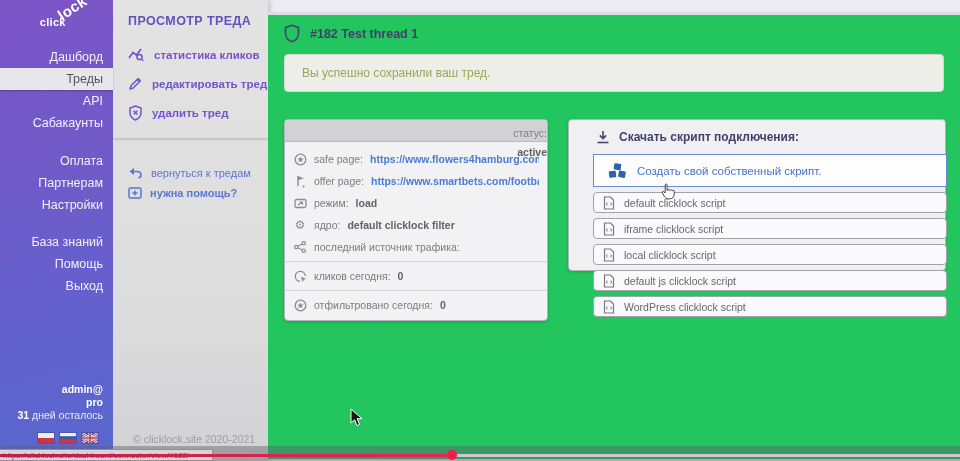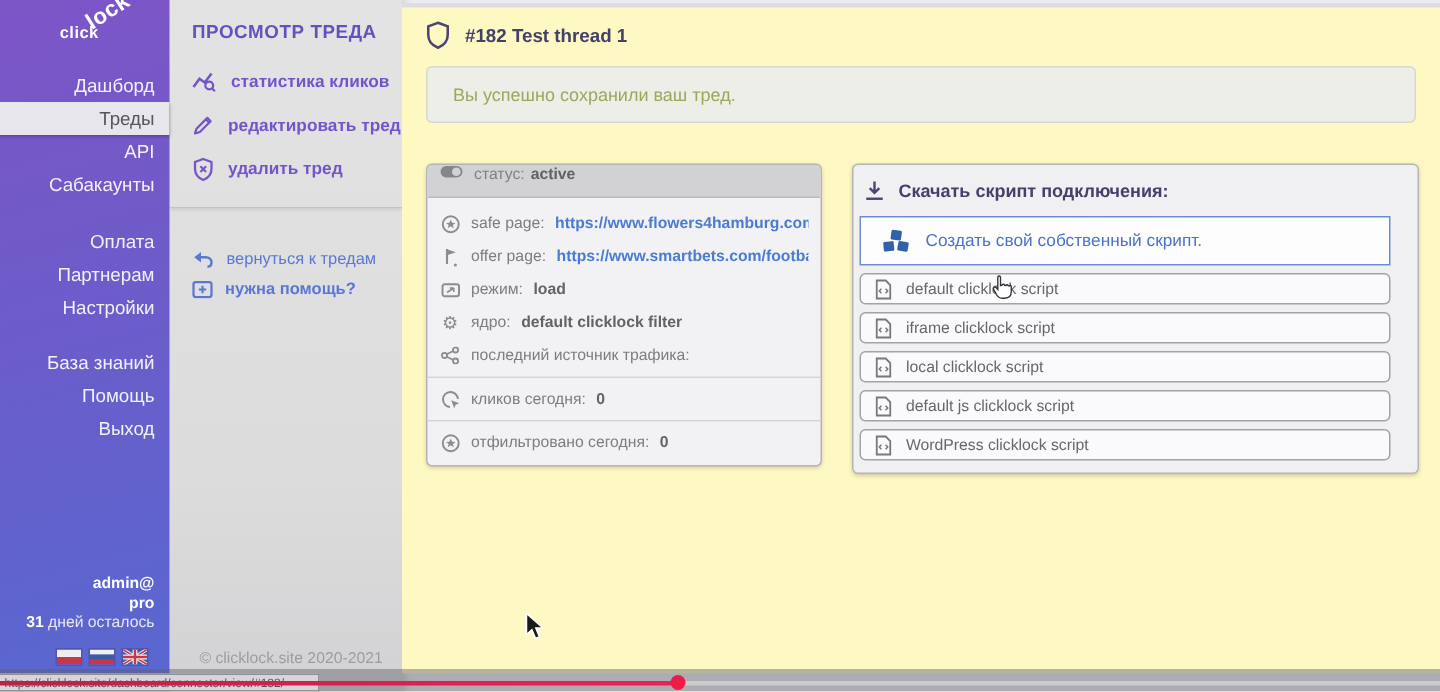--- a/index.html
+++ b/index.html
@@ -36,50 +36,50 @@
   .sub-action { display:flex; align-items:center; gap:9px; padding:7px 0 7px 15px;
     color:#7355c9; font-size:11.5px; font-weight:bold; cursor:pointer; }
   .sub-action svg { flex:0 0 auto; }
   .sub-links { margin-top:24px; }
   .sub-link { display:flex; align-items:center; gap:8px; padding:4px 0 4px 15px;
     color:#5b76d3; font-size:11px; cursor:pointer; }
   .sub-link .q { font-weight:bold; }
   .copyright { position:absolute; left:20px; top:433px; font-size:10.5px; color:#9d9da1; white-space:nowrap;text-align:center; }
 
   
-  .main { position:absolute; left:268px; top:2px; width:692px; height:447px; background:#fef9c3; }
+  .main { position:absolute; left:268px; top:12px; width:692px; height:447px; background:#22c55e; }
   .main-topline { position:absolute; left:0; top:0; width:100%; height:3px; background:#dedce3; }
   .page-header { position:absolute; left:16px; top:12px; display:flex; align-items:center; gap:10px; }
   .page-title { font-size:12.5px; font-weight:bold; color:#43406a; }
   .alert { position:absolute; left:16px; top:42px; width:660px; height:38px;
     background:#edeee7; border:1px solid #d7d7d1; border-radius:4px;
     display:flex; align-items:center; padding-left:17px; }
   .alert-text { font-size:12px; color:#99a85c; }
 
   
   .card { position:absolute; left:16px; top:107px; width:264px;
     background:#f2f2f4; border:1px solid #b4b4ba; border-radius:4px;
     box-shadow:0 1px 3px rgba(0,0,0,.18); overflow:hidden; }
   .card-head { height:22px; background:#d2d2d5; border-bottom:1px solid #bcbcc0;
-    display:flex; align-items:flex-start; gap:7px; padding-left:8px; }
+    display:flex; align-items:flex-end; gap:7px; padding-left:8px;flex-direction:column; }
   .card-head .lbl { font-size:10.5px; color:#808085; }
   .card-head .val { font-size:10.5px; color:#616166; font-weight:bold; margin-left:-3px; }
   .card-body { padding:6px 8px 4px 8px; }
   .crow { display:flex; align-items:center; gap:7px; height:22px; white-space:nowrap; overflow:hidden; }
   .crow .ic { width:14px; display:flex; justify-content:center; color:#8b8b91; flex:0 0 auto; }
   .crow .lbl { font-size:10.5px; color:#7c7c82; }
   .crow .link { font-size:10.5px; color:#4a7cd2; font-weight:bold; cursor:pointer; }
   .crow .val { font-size:10.5px; color:#626268; font-weight:bold; }
   .cdiv { border-top:1px solid #d5d5d9; margin:3px -8px; }
   .gear-glyph { font-size:12px; line-height:1; color:#8b8b91; }
 
   
-  .panel { position:absolute; left:300px; top:107px; width:378px; height:207px;
+  .panel { position:absolute; left:300px; top:107px; width:378px; height:152px;
     background:#f0f0f3; border:1px solid #b4b4ba; border-radius:4px;
-    box-shadow:0 1px 3px rgba(0,0,0,.18); padding:10px 4px; }
+    box-shadow:0 1px 3px rgba(0,0,0,.18); padding:10px 24px; }
   .panel-head { display:flex; align-items:center; gap:9px; padding-left:3px; }
   .panel-title { font-size:12px; font-weight:bold; color:#43406a; }
   .btn-primary { margin-top:10px; width:354px; height:33px; background:#fdfdfe;
     border:1px solid #6b8cd4; border-radius:0; display:flex; align-items:center;
     gap:10px; padding-left:14px; cursor:pointer; }
   .btn-primary .txt { font-size:11.5px; color:#4a72c8; }
   .btn-script { margin-top:5px; width:354px; height:21px; background:#fafafc;
     border:1px solid #a2a2a8; border-radius:4px; display:flex; align-items:center;
     gap:9px; padding-left:9px; cursor:pointer; }
   .btn-script .txt { font-size:10.5px; color:#66666c; }

